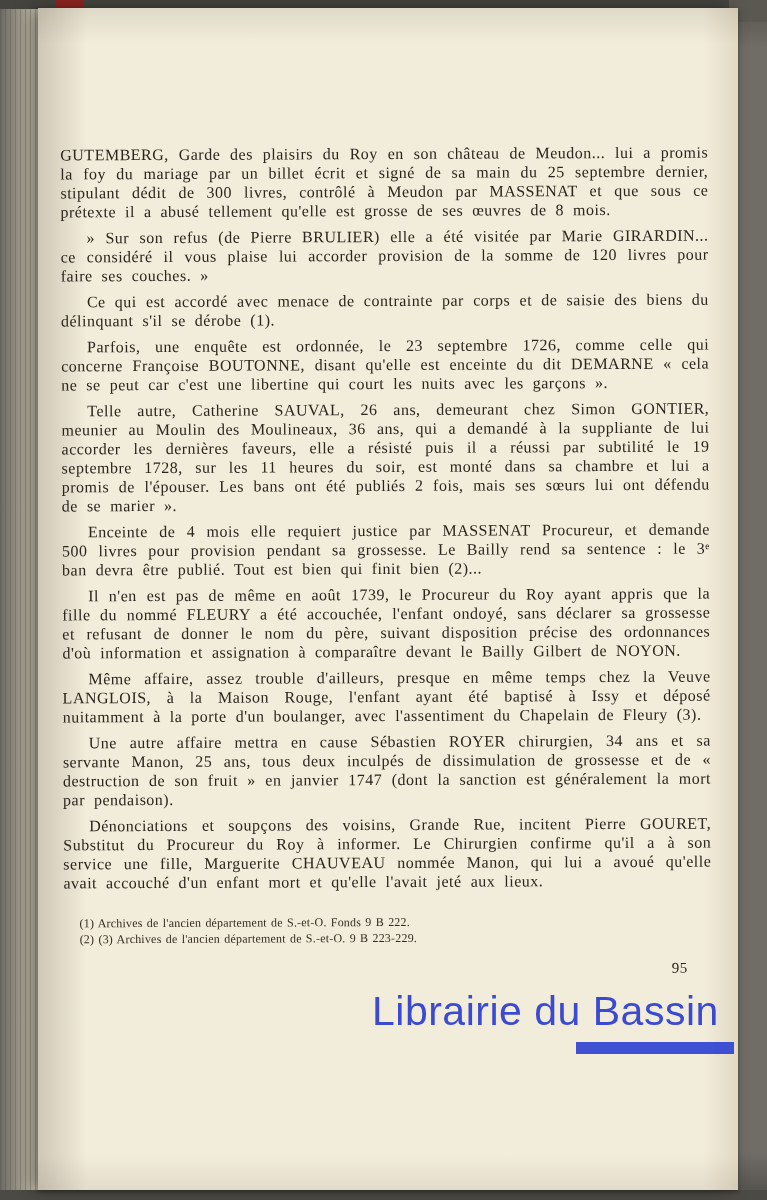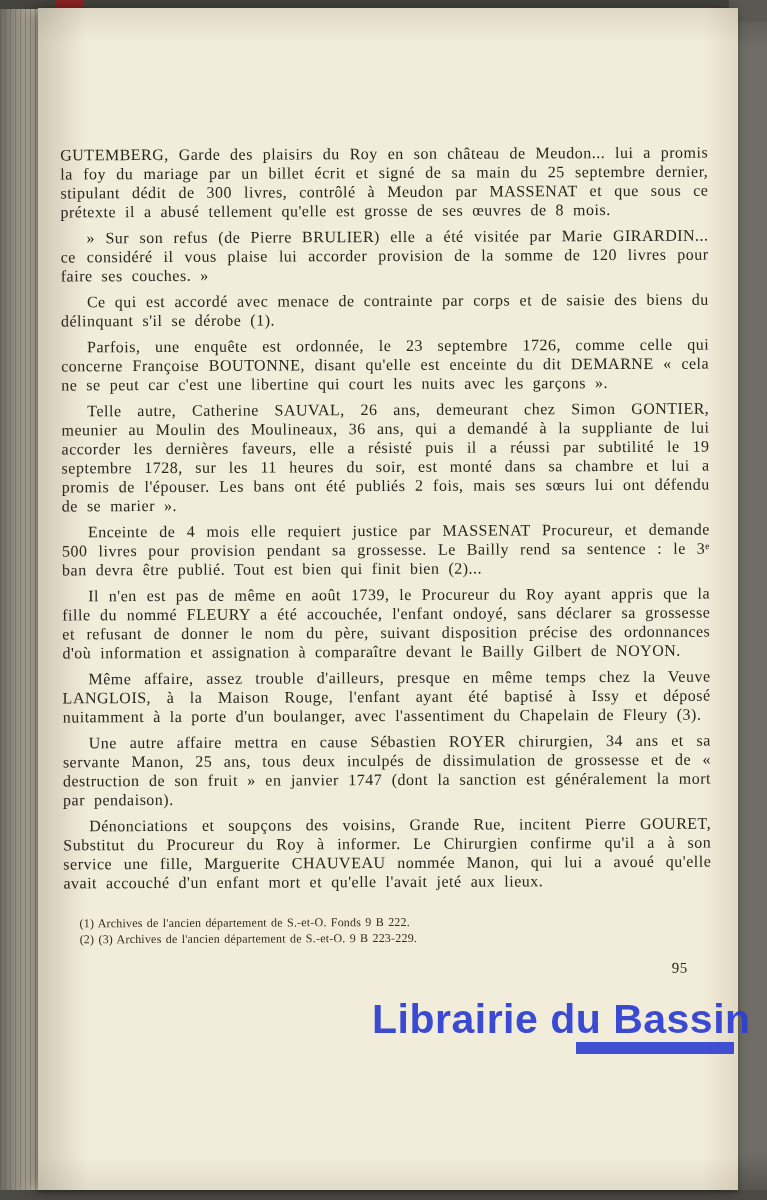--- a/index.html
+++ b/index.html
@@ -113,26 +113,25 @@
     font-size: 15px;
     color: #2b251d;
   }
   
   .watermark {
     position: absolute;
     left: 372px; top: 988px;
     z-index: 5;
     font-family: "Liberation Sans", sans-serif;
     font-size: 41px;
-    font-weight: 700;
+    font-weight: 400;
     color: #2e3ed2;
     opacity: 0.93;
     white-space: nowrap;
     letter-spacing: 0.5px;
-    margin-top: 8px;
   }
   .watermark-bar {
     position: absolute;
     left: 576px; top: 1042px;
     width: 158px; height: 12px;
     z-index: 5;
     background: #2e3ed2;
     opacity: 0.9;
   }
 </style>

